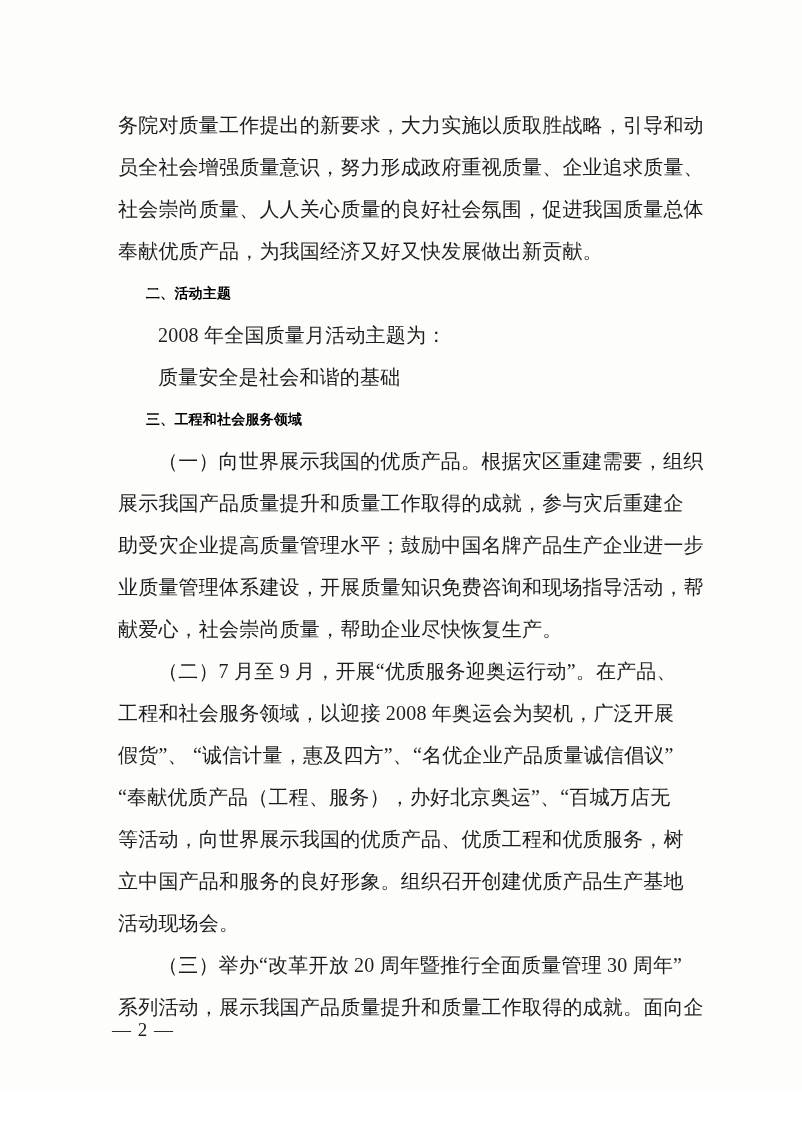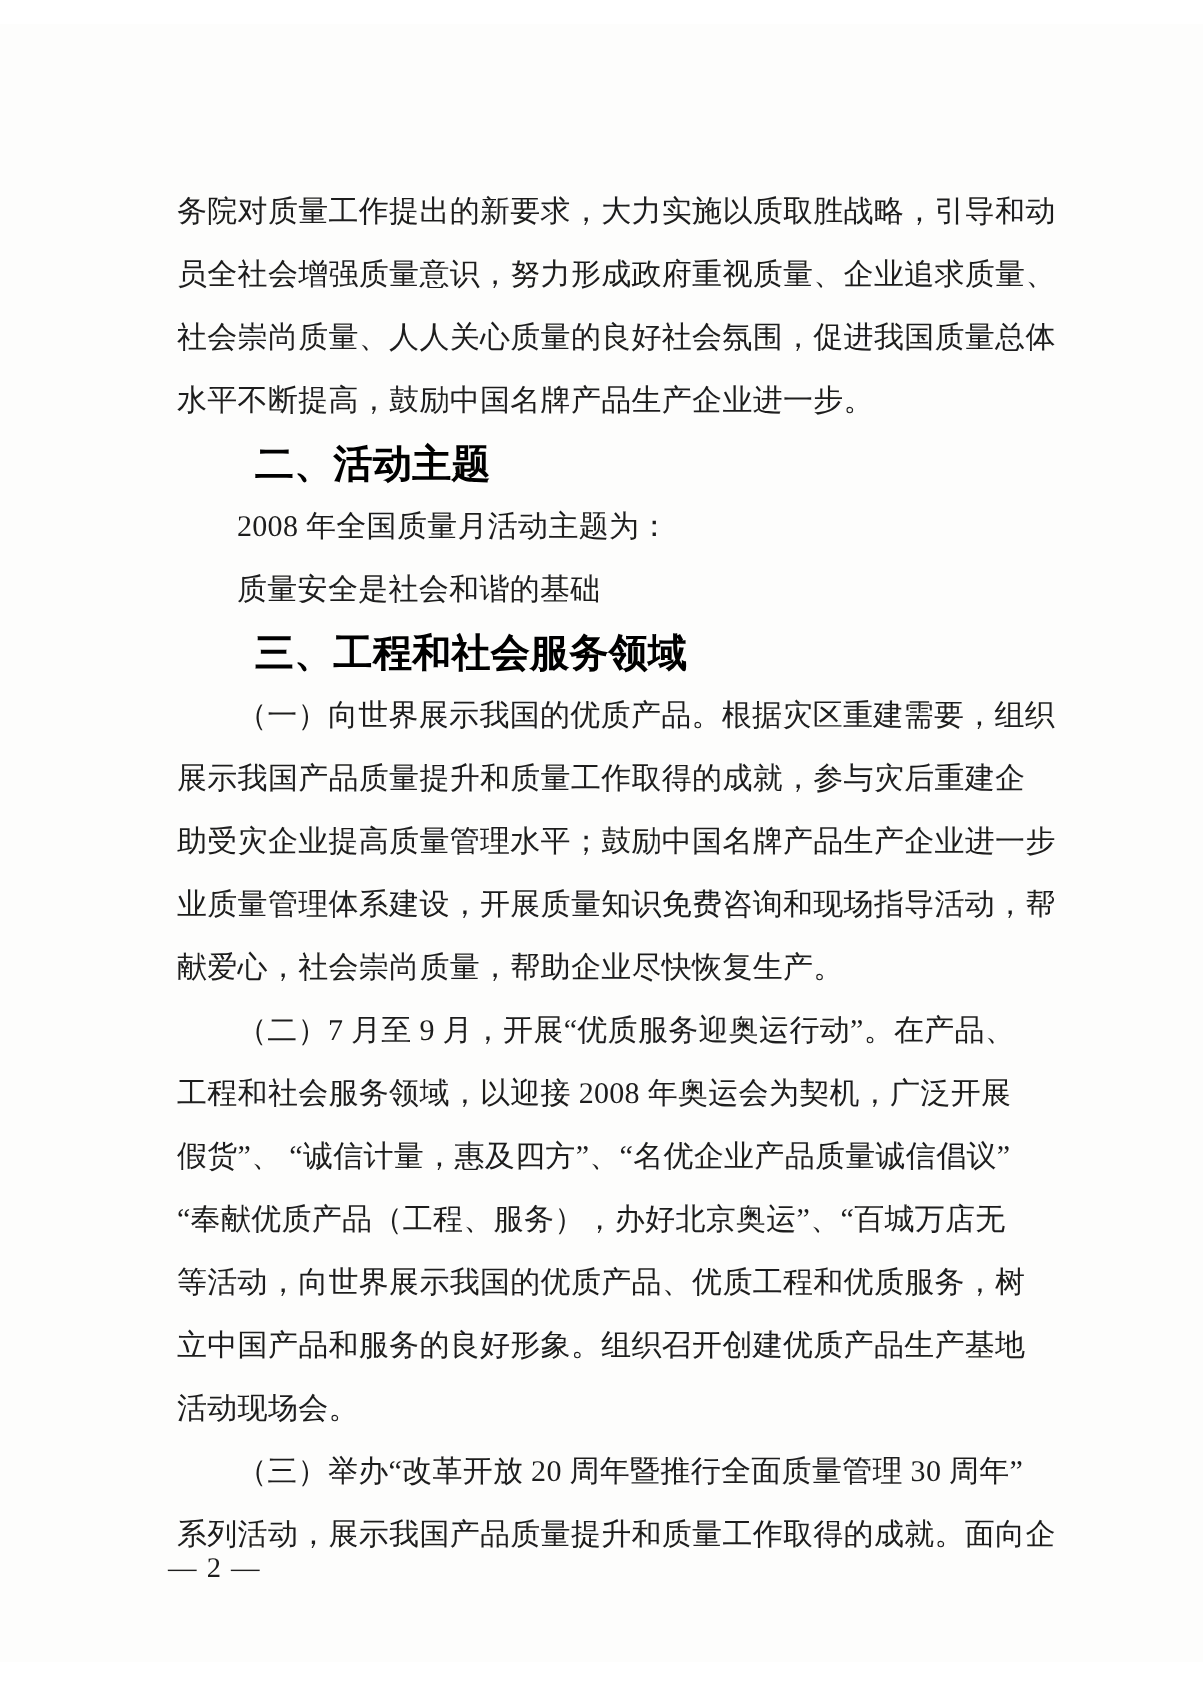--- a/index.html
+++ b/index.html
@@ -7,41 +7,40 @@
     width: 802px; height: 1136px;
     background: #ffffff;
     font-family: "Liberation Serif", "DejaVu Serif", serif;
   }
   .page {
     position: relative;
     width: 802px; height: 1092px;
     background: var(--paper, #fdfdfc);
     color: var(--ink, #1d1d1d);
     overflow: hidden;
-    margin-top: 16px;
   }
   .content {
     position: absolute;
     left: 118px; top: 104px;
     width: 584px;
   }
   .block { margin: 0; padding: 0; }
   .line {
     height: 42px;
     line-height: 42px;
     font-size: 20px;
     letter-spacing: 0.2px;
     white-space: nowrap;
   }
   .indent { text-indent: 2em; }
   h2.heading {
     margin: 0;
     font-family: "Liberation Sans", "DejaVu Sans", sans-serif;
     font-weight: 700;
-    font-size: 26px;
+    font-size: 14px;
     color: #000000;
   }
   .page-number {
     position: absolute;
     left: 112px; top: 1016px;
     font-size: 19px;
     line-height: 28px;
     letter-spacing: 1px;
     color: var(--ink, #1d1d1d);
   }
@@ -49,21 +48,21 @@
 </head>
 <body>
 
 <div class="page">
   <main class="content">
 
     <section class="block">
       <div class="line">务院对质量工作提出的新要求，大力实施以质取胜战略，引导和动</div>
       <div class="line">员全社会增强质量意识，努力形成政府重视质量、企业追求质量、</div>
       <div class="line">社会崇尚质量、人人关心质量的良好社会氛围，促进我国质量总体</div>
-      <div class="line">水平不断提高，鼓励中国名牌产品生产企业进一步。</div>
+      <div class="line">奉献优质产品，为我国经济又好又快发展做出新贡献。</div>
     </section>
 
     <h2 class="line heading indent">二、活动主题</h2>
 
     <section class="block">
       <div class="line indent">2008 年全国质量月活动主题为：</div>
     </section>
 
     <section class="block">
       <div class="line indent">质量安全是社会和谐的基础</div>

